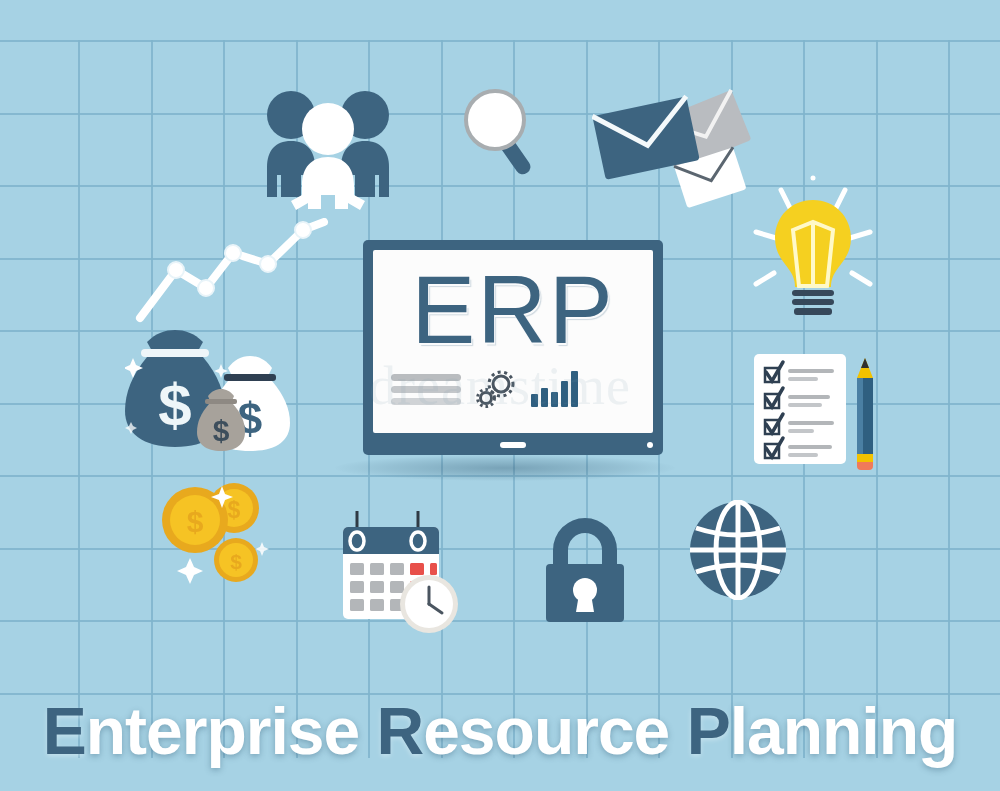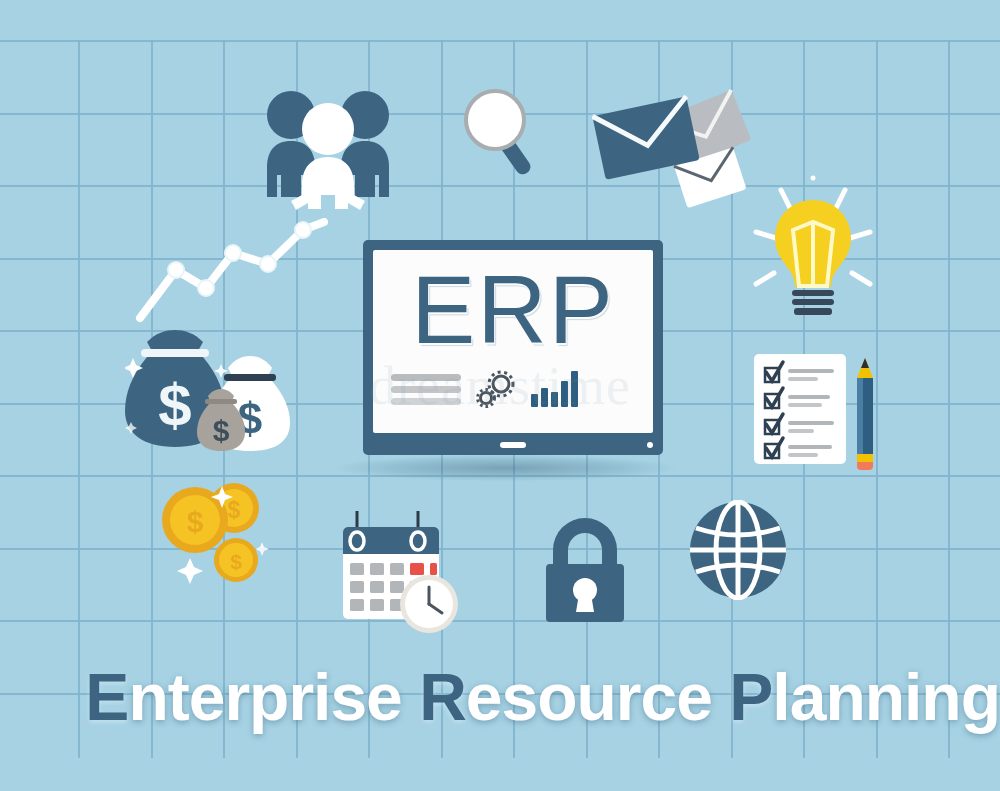--- a/index.html
+++ b/index.html
@@ -34,21 +34,21 @@
   
   .wm{position:absolute;left:0;top:355px;width:1000px;height:110px;text-align:center;
       font-family:"Liberation Serif",serif;font-size:54px;color:rgba(120,150,168,.22);
       letter-spacing:1px;pointer-events:none;user-select:none;}
   .wm span{opacity:.55;}
 
   
   .icon{position:absolute;}
 
   
-  #title{position:absolute;left:0;top:659px;width:1000px;text-align:right;
+  #title{position:absolute;left:0;top:693px;width:1000px;text-align:center;
     font-size:66px;font-weight:700;letter-spacing:-1px;color:#ffffff;
     font-family:"Liberation Sans",sans-serif;
     text-shadow:0 2px 6px rgba(60,100,125,.45);}
   #title .cap{color:#3d6480;text-shadow:0 2px 5px rgba(255,255,255,.35);}
 </style>
 </head>
 <body>
 
 <div id="stage">
 

